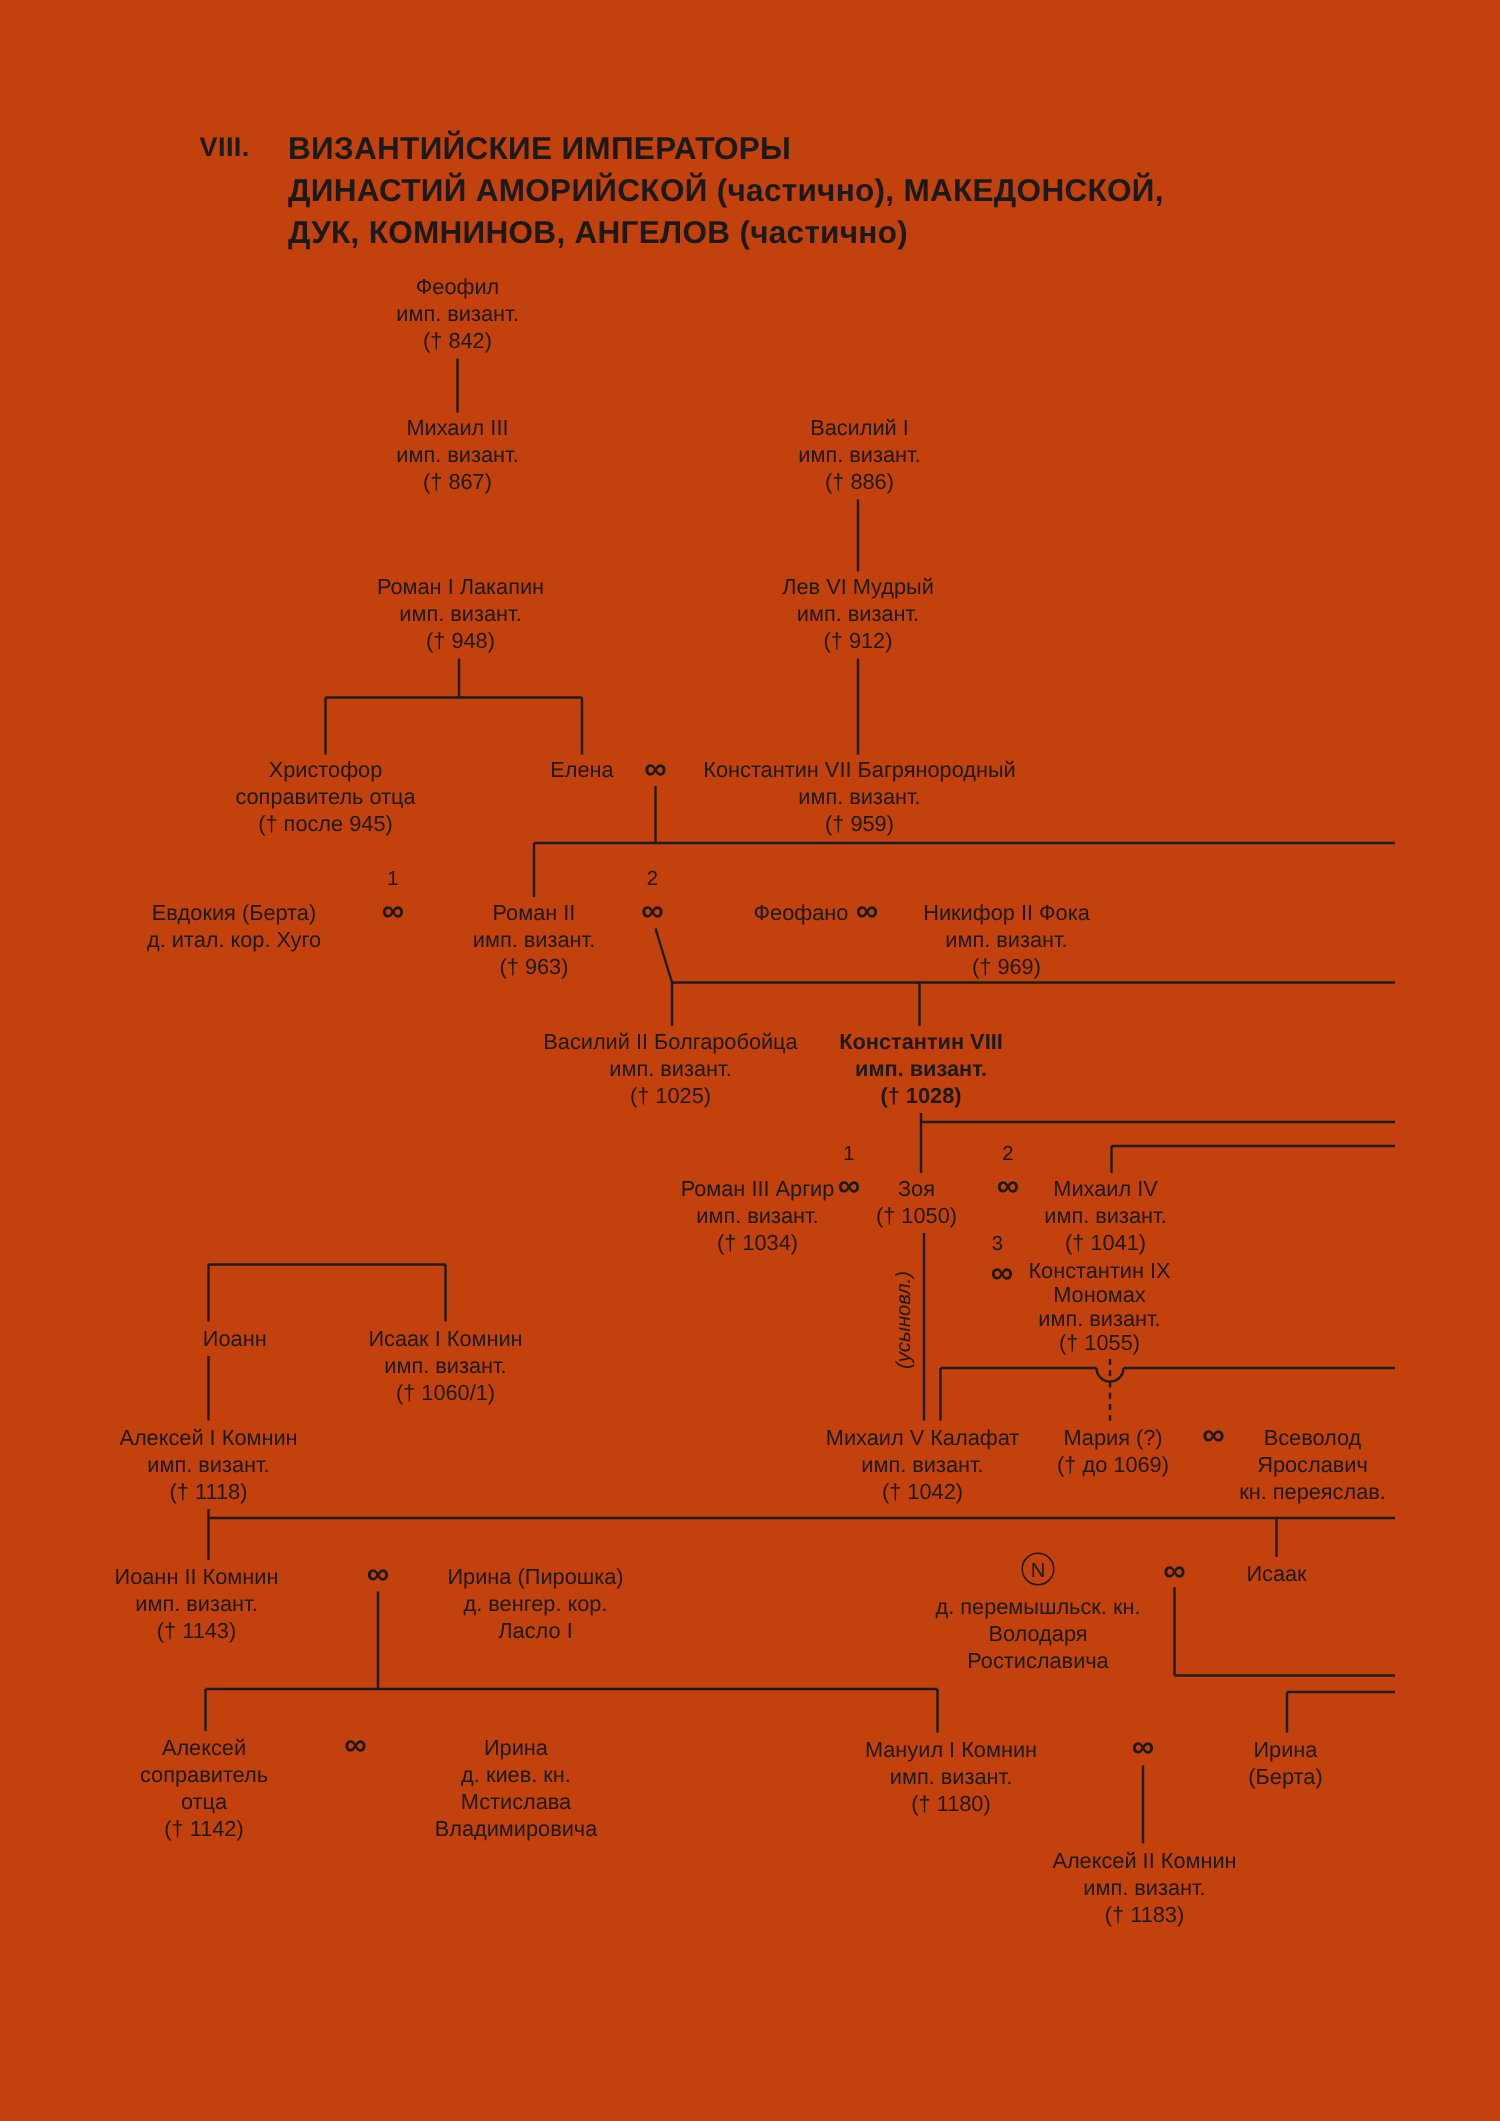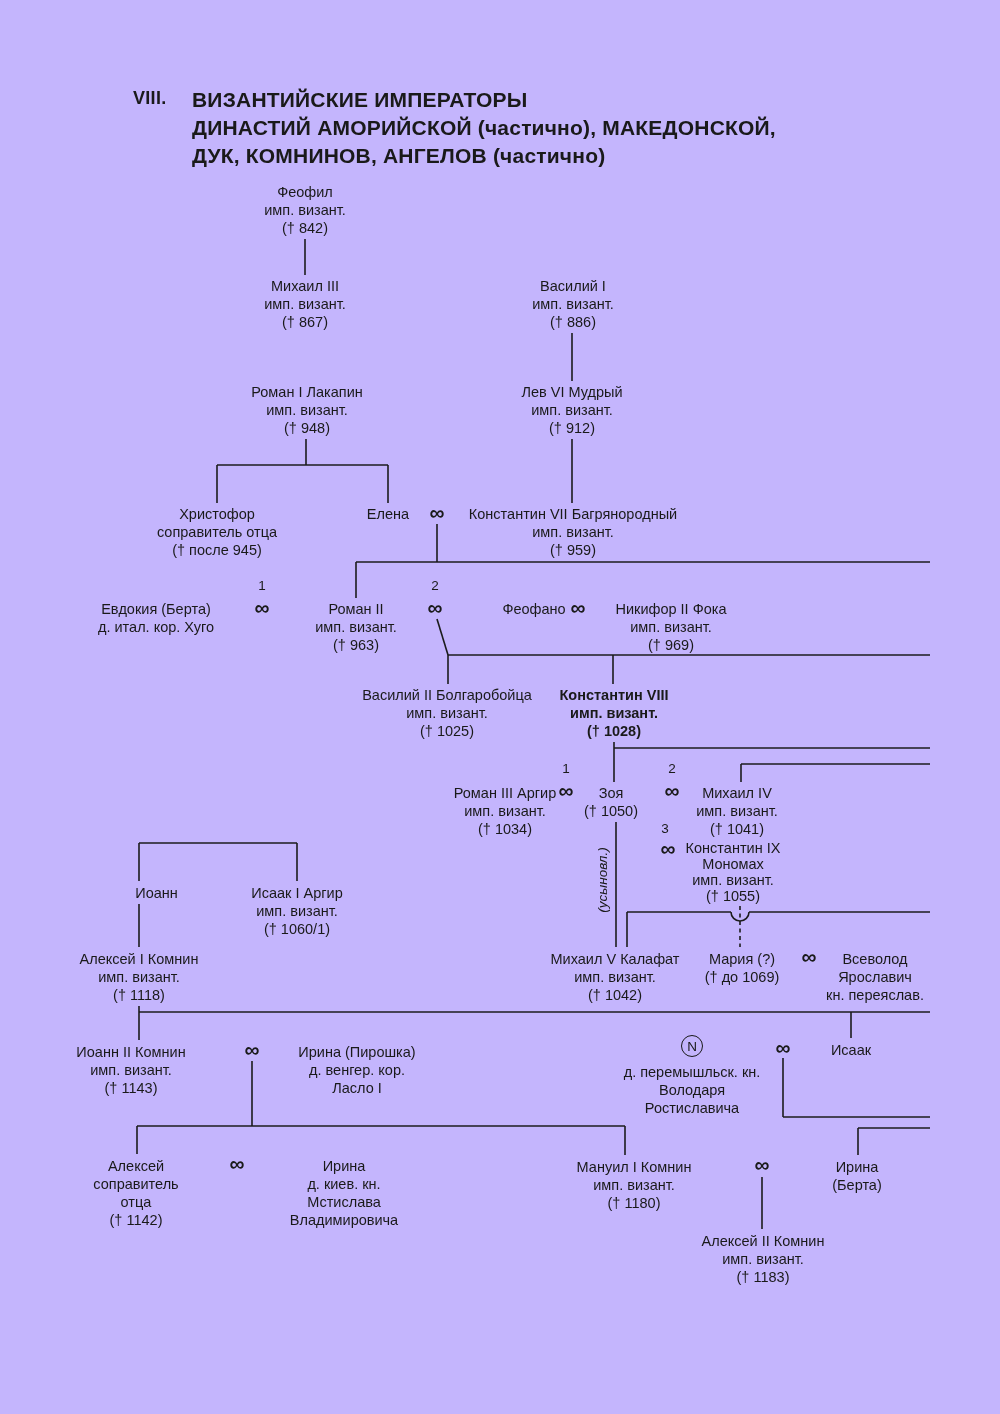--- a/index.html
+++ b/index.html
@@ -1,20 +1,20 @@
 <!DOCTYPE html>
 <html lang="ru"><head>
 <meta charset="utf-8">
 <style>
   html,body{margin:0;padding:0;background:#e9e9e6;}
   .page{
     position:relative;
     width:1000px;height:1414px;
     margin:0 auto;
-    background:#c4b5fd;
+    background:#c2410c;
     font-family:"Liberation Sans","DejaVu Sans",sans-serif;
     color:#1a1a1a;
     overflow:hidden;
   }
   .title-block{position:absolute;left:0;top:0;}
   .title-num{
     position:absolute;left:133px;top:88px;
     font-size:18px;font-weight:bold;letter-spacing:.3px;
   }
   .title-line{
@@ -185,21 +185,21 @@
       <div class="person compact" style="left: 733px; top: 840px;">
         <div>Константин IX</div>
         <div>Мономах</div>
         <div>имп. визант.</div>
         <div>(† 1055)</div>
       </div>
       <div class="person" style="left: 139px; top: 884px; padding-left: 35px;">
         <div>Иоанн</div>
       </div>
       <div class="person" style="left: 297px; top: 884px;">
-        <div>Исаак I Аргир</div>
+        <div>Исаак I Комнин</div>
         <div>имп. визант.</div>
         <div>(† 1060/1)</div>
       </div>
       <div class="person" style="left: 139px; top: 950px;">
         <div>Алексей I Комнин</div>
         <div>имп. визант.</div>
         <div>(† 1118)</div>
       </div>
       <div class="person" style="left: 615px; top: 950px;">
         <div>Михаил V Калафат</div>

